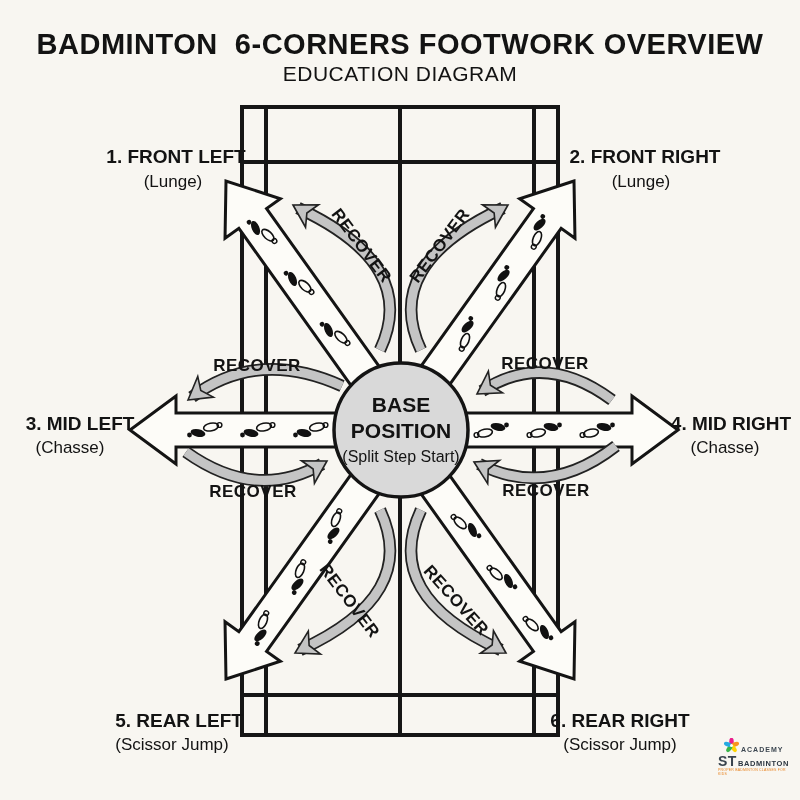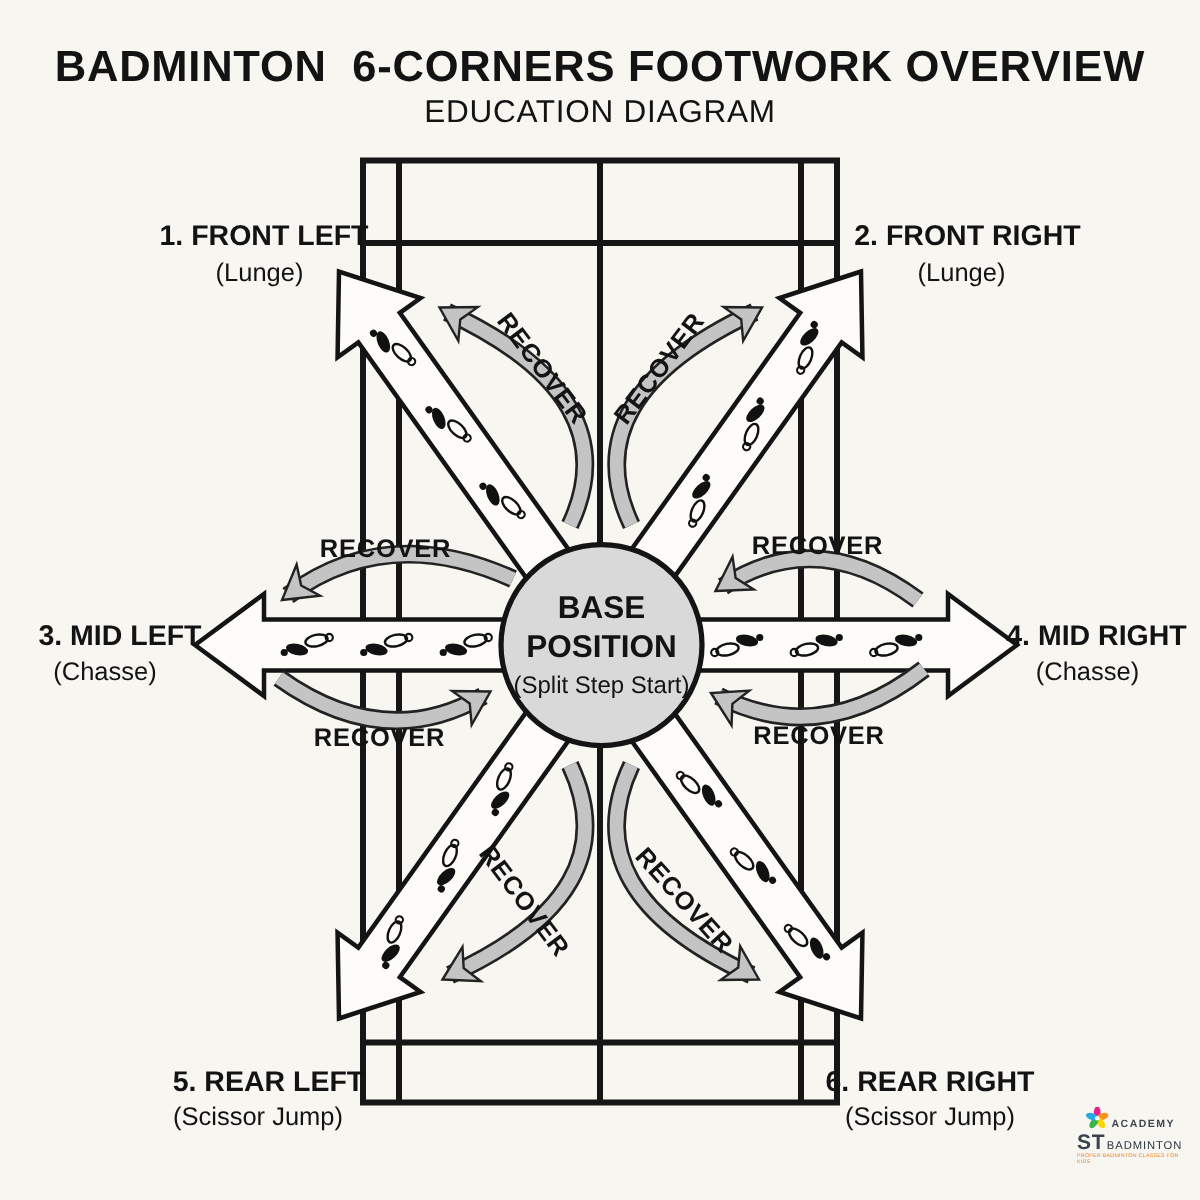--- a/index.html
+++ b/index.html
@@ -16,21 +16,21 @@
   .court{stroke:#161616;stroke-width:4;fill:none;}
   .warrow{fill:#fdfcf8;stroke:#141414;stroke-width:3;stroke-linejoin:miter;}
   .arc-under{fill:none;stroke:#222;stroke-width:12.5;}
   .arc-over{fill:none;stroke:#c4c4c4;stroke-width:9;}
   .arc-head{fill:#c4c4c4;stroke:#222;stroke-width:1.6;}
   .logo{position:absolute;right:6px;bottom:24px;width:76px;display:flex;flex-direction:column;align-items:flex-start;line-height:1;}
   .logo-row1{display:flex;align-items:flex-end;gap:2px;margin-left:6px;}
   .logo-academy{font-size:7px;font-weight:bold;color:#3c4650;letter-spacing:1px;}
   .logo-row2{display:flex;align-items:baseline;gap:1px;margin-top:1px;justify-content:center;}
   .logo-st{font-size:14px;font-weight:bold;color:#39434d;letter-spacing:.5px;}
-  .logo-bad{font-size:7.5px;font-weight:normal;color:#2c3640;letter-spacing:.6px;}
+  .logo-bad{font-size:7.5px;font-weight:bold;color:#2c3640;letter-spacing:.6px;}
   .logo-tag{font-size:3.5px;color:#e8821e;margin-top:1px;letter-spacing:.2px;}
 </style>
 </head>
 <body>
 
 <div class="page">
   <svg class="diagram" width="800" height="800" viewBox="0 0 800 800">
     <defs>
       <g id="fp">
         <ellipse cx="-6" cy="3" rx="7.5" ry="3.8" transform="rotate(-12 -6 3)" fill="none" stroke="#111" stroke-width="1.6"></ellipse>

